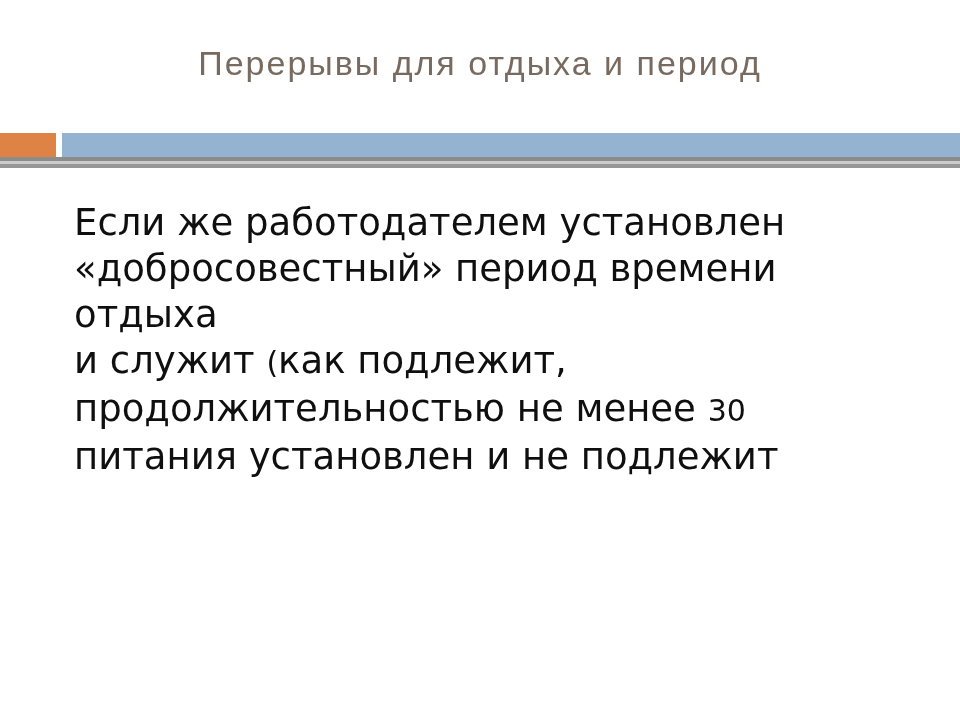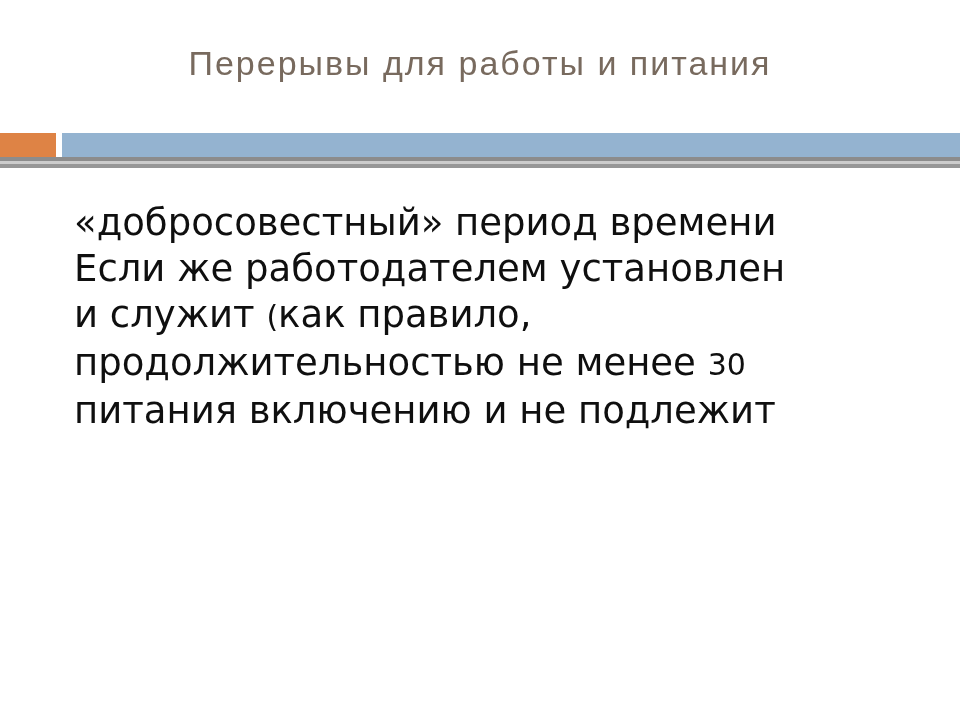--- a/index.html
+++ b/index.html
@@ -51,34 +51,35 @@
   }
   .body-text .line { white-space: nowrap; }
   .body-text .small { font-size: 30px; }
 </style>
 </head>
 <body>
 
 <div class="slide">
 
   <div class="title">
-    <span style="color: rgb(120, 106, 94);">Перерывы для работы и питания</span>
+    <span style="color: rgb(120, 106, 94);">Перерывы для отдыха и период</span>
   </div>
 
   <div class="accent-orange" style="background-color: rgb(222, 131, 69);"></div>
 
   <div class="accent-blue" style="background-color: rgb(148, 179, 208);"></div>
 
   <div class="rule rule-upper" style="background-color: rgb(140, 140, 140);"></div>
 
   <div class="rule rule-gap" style="background-color: rgb(204, 204, 204);"></div>
 
   <div class="rule rule-lower" style="background-color: rgb(151, 151, 151);"></div>
 
   <div class="body-text" style="color: rgb(15, 15, 15);">
+      <div class="line"><span>Если же работодателем установлен</span></div>
       <div class="line"><span>«добросовестный» период времени</span></div>
-      <div class="line"><span>Если же работодателем установлен</span></div>
-      <div class="line"><span>и служит </span><span class="small">(</span><span>как правило,</span></div>
+      <div class="line"><span>отдыха</span></div>
+      <div class="line"><span>и служит </span><span class="small">(</span><span>как подлежит,</span></div>
       <div class="line"><span>продолжительностью не менее </span><span class="small">30</span></div>
-      <div class="line"><span>питания включению и не подлежит</span></div>
+      <div class="line"><span>питания установлен и не подлежит</span></div>
     </div>
 
 </div>
 
 </body></html>

